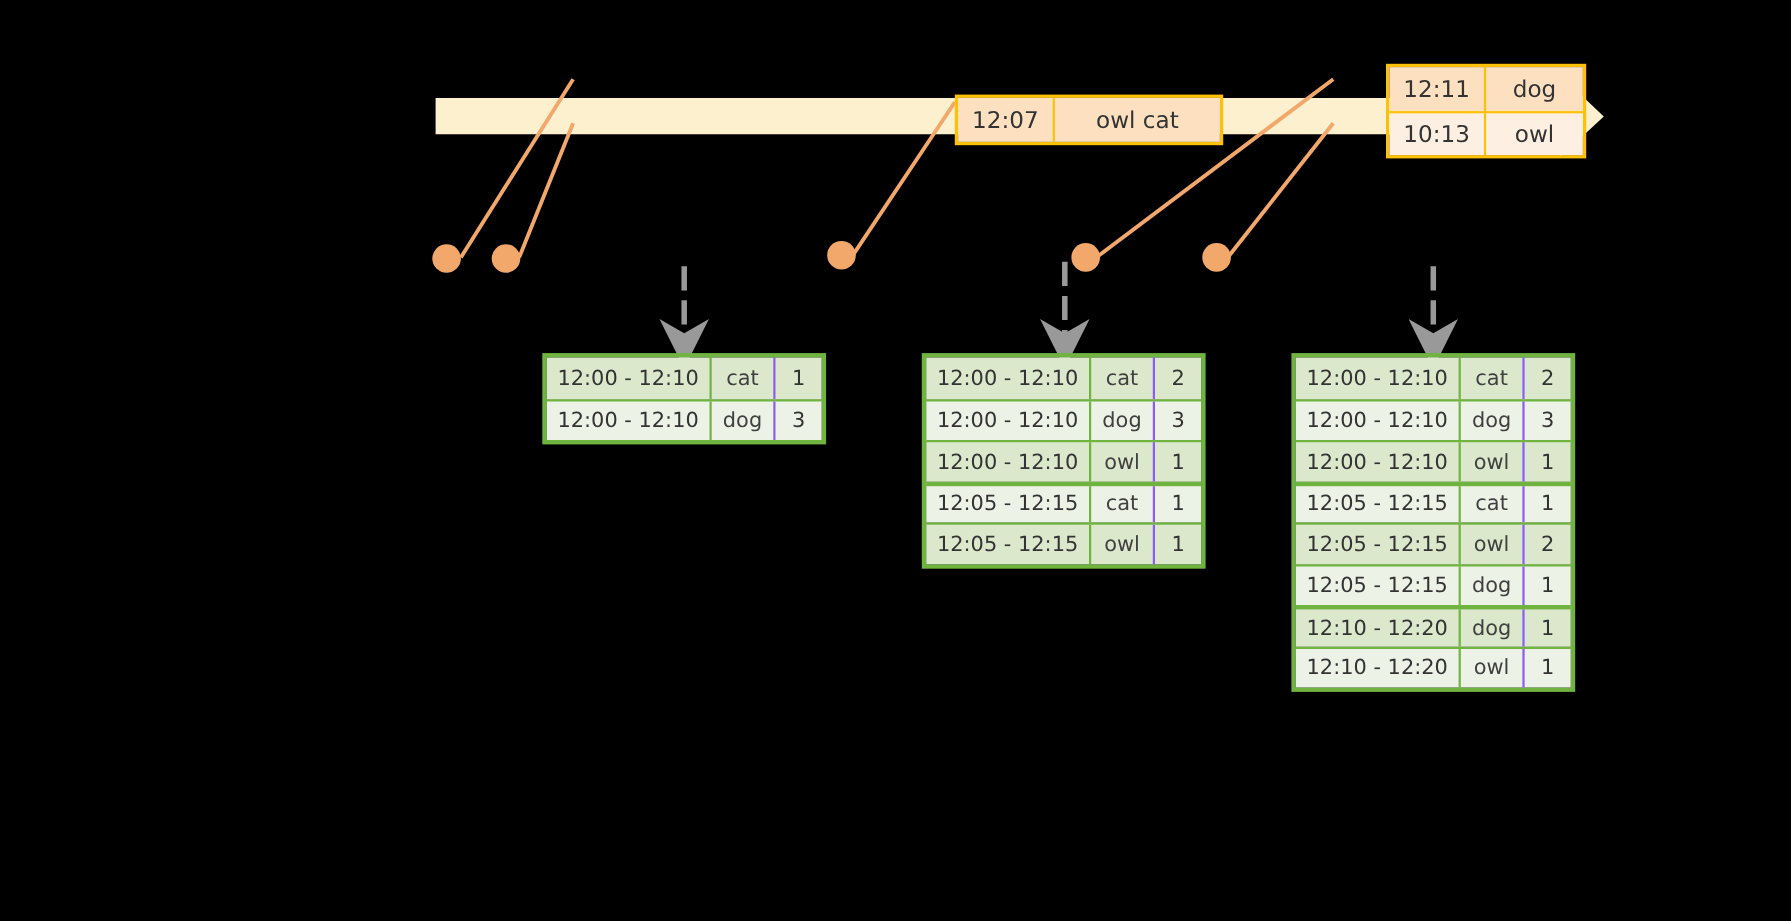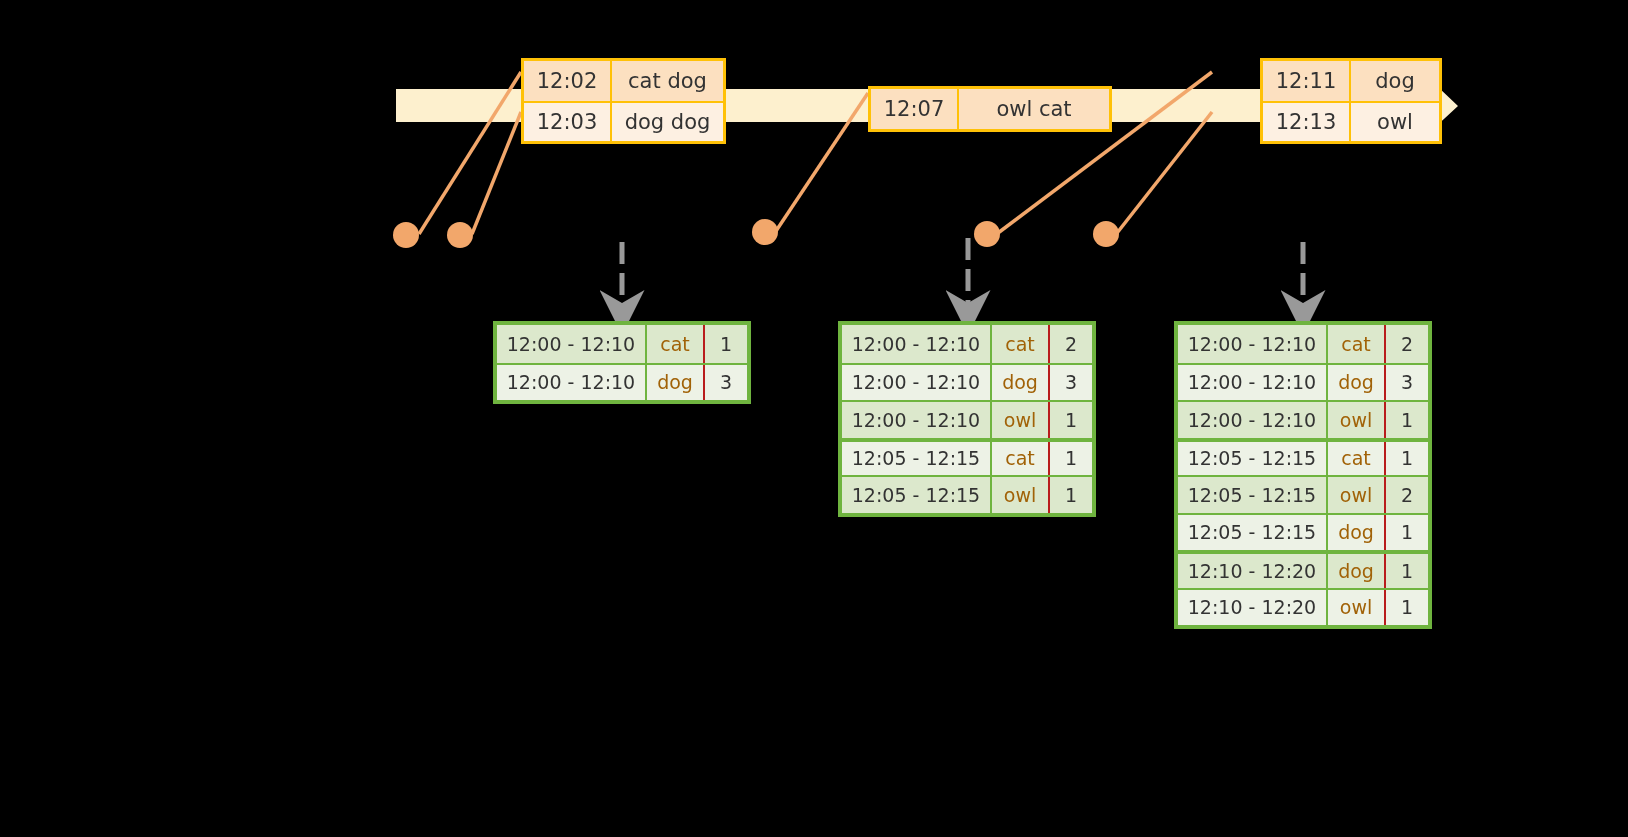--- a/index.html
+++ b/index.html
@@ -88,24 +88,24 @@
     border-right: 2px solid #6FB43F;
     box-sizing: border-box;
     font-size: 19px;
     color: #333333;
     flex: none;
   }
   .rt-key {
     display: flex;
     align-items: center;
     justify-content: center;
-    border-right: 2px solid #b91c1c;
+    border-right: 2px solid #8b5cf6;
     box-sizing: border-box;
     font-size: 19px;
-    color: #a16207;
+    color: #404040;
     width: 58px;
     flex: none;
   }
   .rt-count {
     display: flex;
     align-items: center;
     justify-content: center;
     box-sizing: border-box;
     font-size: 19px;
     color: #333333;
@@ -145,45 +145,35 @@
       <circle cx="1106" cy="234" r="13"></circle>
     </g>
 
     <g stroke="#999999" stroke-width="5" stroke-dasharray="22 9" fill="none" marker-end="url(#gray-arrow)">
       <line x1="622" y1="242" x2="622" y2="310"></line>
       <line x1="968" y1="238" x2="968" y2="310"></line>
       <line x1="1303" y1="242" x2="1303" y2="310"></line>
     </g>
   </svg>
 
-  <div class="event-box" style="left:521px; top:58px; width:205px;">
-    <div class="event-row shade-a">
-      <span class="ev-time">12:02</span>
-      <span class="ev-words">cat dog</span>
-    </div>
-    <div class="event-row shade-b">
-      <span class="ev-time">12:03</span>
-      <span class="ev-words">dog dog</span>
-    </div>
-  </div>
 
   <div class="event-box" style="left:868px; top:86px; width:244px;">
     <div class="event-row shade-a">
       <span class="ev-time">12:07</span>
       <span class="ev-words">owl cat</span>
     </div>
   </div>
 
   <div class="event-box" style="left:1260px; top:58px; width:182px;">
     <div class="event-row shade-a">
       <span class="ev-time">12:11</span>
       <span class="ev-words">dog</span>
     </div>
     <div class="event-row shade-b">
-      <span class="ev-time">12:13</span>
+      <span class="ev-time">10:13</span>
       <span class="ev-words">owl</span>
     </div>
   </div>
 
   <div class="result-table" style="left:493px; top:321px; width:258px;">
     <div class="rt-row shade-a">
       <span class="rt-window" style="width:150px">12:00 - 12:10</span>
       <span class="rt-key">cat</span>
       <span class="rt-count">1</span>
     </div>

